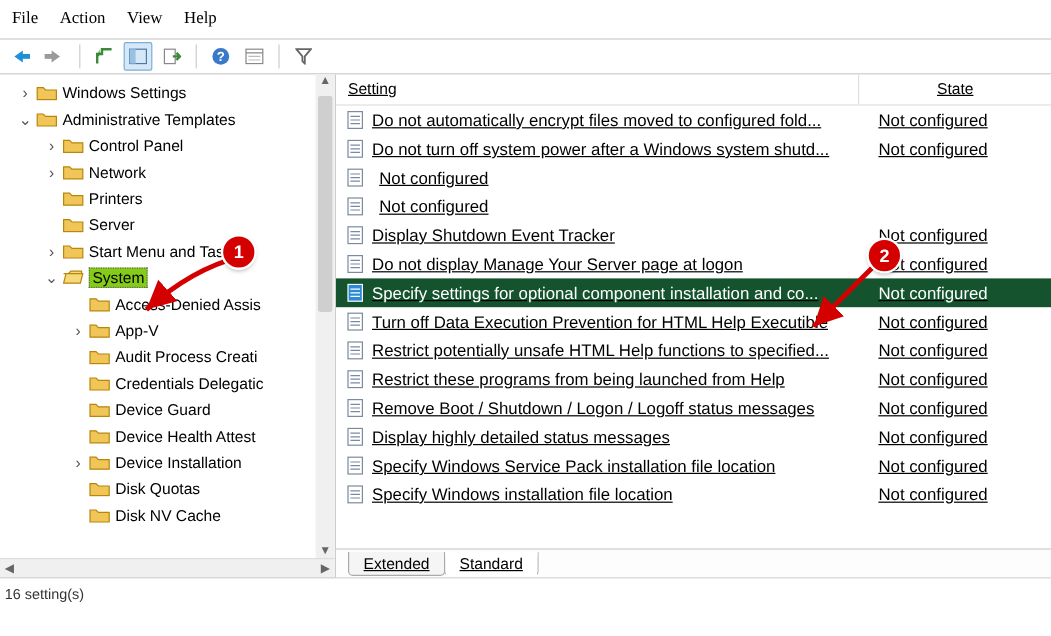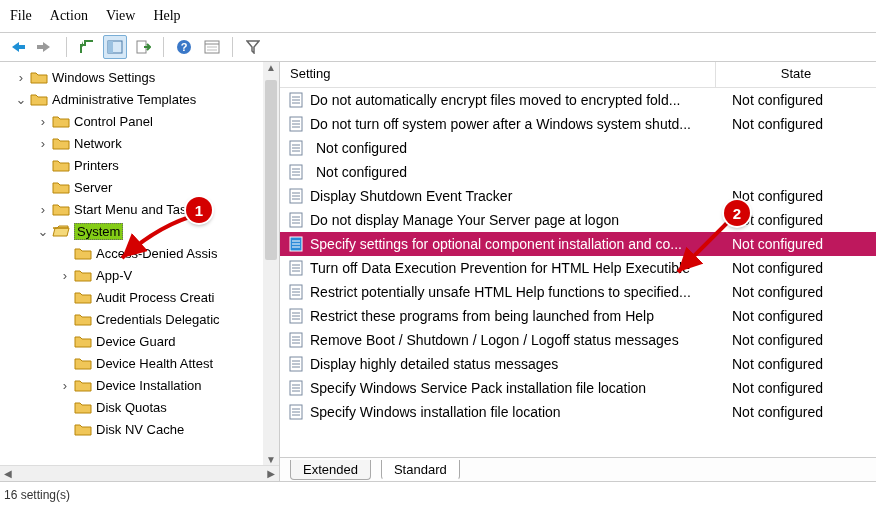--- a/index.html
+++ b/index.html
@@ -99,20 +99,21 @@
     justify-content: space-between;
     font-size: 10px;
     color: #666;
   }
   .hscroll .arr { padding:0 4px; }
   .list-panel {
     flex: 1;
     display: flex;
     flex-direction: column;
     position: relative;
+    text-decoration: underline;
   }
   .list-header {
     display: flex;
     height: 26px;
     border-bottom: 1px solid #e0e0e0;
     font-size: 13px;
   }
   .col-setting {
     flex: 1;
     padding: 4px 10px;
@@ -127,21 +128,21 @@
     flex: 1;
     overflow: hidden;
   }
   .list-row {
     display: flex;
     align-items: center;
     height: 24px;
     font-size: 14px;
   }
   .list-row.selected {
-    background: #be185d;
+    background: #14532d;
     color: #fff;
   }
   .li-icon {
     width: 16px;
     height: 16px;
     margin: 0 6px 0 8px;
     flex-shrink: 0;
   }
   .li-setting {
     flex: 1;
@@ -171,21 +172,20 @@
     font-size: 13px;
     margin-right: -1px;
     background: #f5f5f5;
     position: relative;
     top: -1px;
   }
   .tab.active {
     background: #fff;
     border-bottom: 1px solid #fff;
     border-top: none;
-    margin-left: 11px;
   }
   .statusbar {
     padding: 6px 4px;
     font-size: 12px;
     color: #333;
   }
   .callout {
     position: absolute;
     width: 26px;
     height: 26px;
@@ -470,21 +470,21 @@
       <div class="col-state">State</div>
     </div>
     <div class="list-body" id="list-body">
         <div class="list-row">
           <span class="li-icon"><svg width="16" height="16">
               <rect x="2" y="1" width="12" height="14" fill="#fff" stroke="#7a8aa0"></rect>
               <line x1="4" y1="5" x2="12" y2="5" stroke="#7a8aa0"></line>
               <line x1="4" y1="8" x2="12" y2="8" stroke="#7a8aa0"></line>
               <line x1="4" y1="11" x2="12" y2="11" stroke="#7a8aa0"></line>
             </svg></span>
-          <span class="li-setting">Do not automatically encrypt files moved to encrypted fold...</span>
+          <span class="li-setting">Do not automatically encrypt files moved to configured fold...</span>
           <span class="li-state">Not configured</span>
         </div>
         <div class="list-row">
           <span class="li-icon"><svg width="16" height="16">
               <rect x="2" y="1" width="12" height="14" fill="#fff" stroke="#7a8aa0"></rect>
               <line x1="4" y1="5" x2="12" y2="5" stroke="#7a8aa0"></line>
               <line x1="4" y1="8" x2="12" y2="8" stroke="#7a8aa0"></line>
               <line x1="4" y1="11" x2="12" y2="11" stroke="#7a8aa0"></line>
             </svg></span>
           <span class="li-setting">Do not turn off system power after a Windows system shutd...</span>

